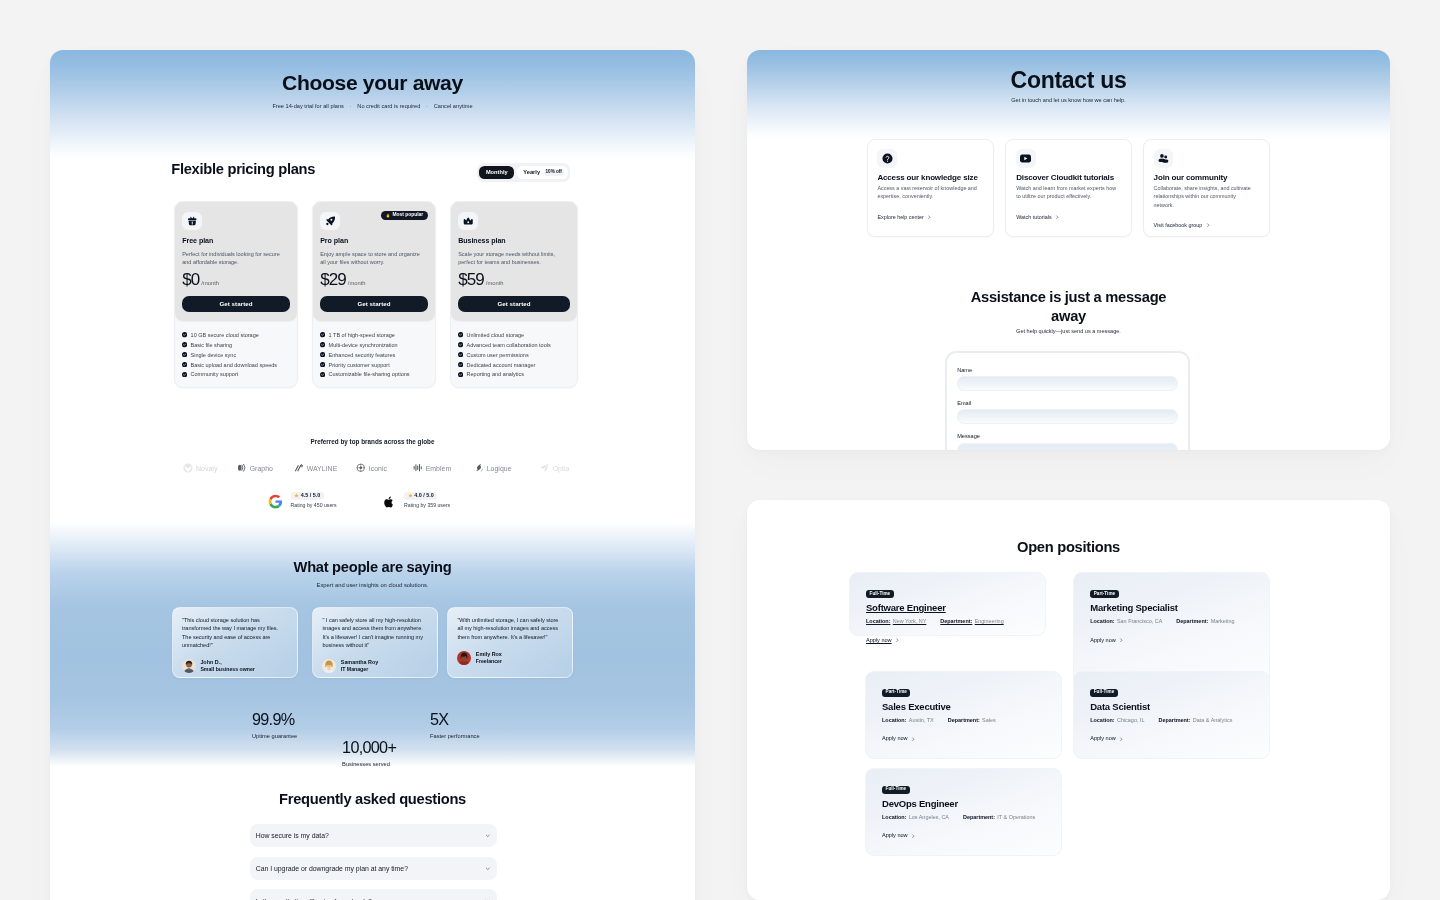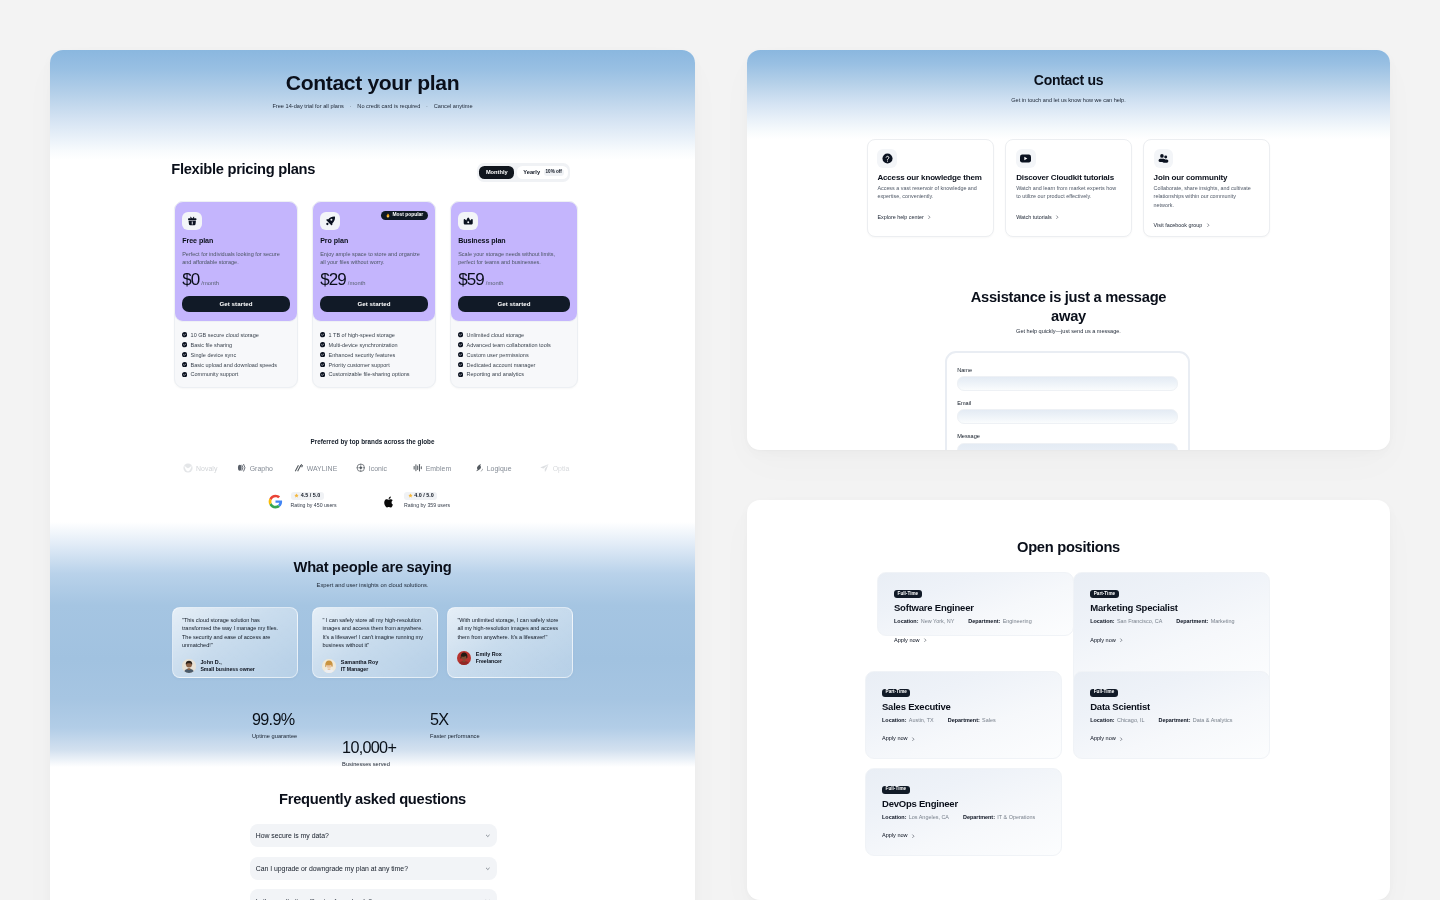--- a/index.html
+++ b/index.html
@@ -35,21 +35,21 @@
             border-radius:7px; padding:2.5px 2.3px; gap:2.8px; height:18.6px;}
   .toggle .seg { font-size:5.7px; font-weight:700; border-radius:5.5px; height:13.1px;
                  display:flex; align-items:center; justify-content:center; }
   .toggle .seg.on { background:#10151d; color:#fff; width:35.4px; }
   .toggle .seg.off { background:#fff; color:#0d1420; gap:3.5px; padding:0 4.2px 0 6px; }
   .toggle .off-badge { background:#f0f2f5; border-radius:3.2px; padding:1.6px 2px; font-size:4.6px;
                        font-weight:700; color:#0d1420; line-height:1;}
 
   .pcard { position:absolute; background:#f7f8fa; border:1px solid #eceff3; border-radius:9px;
            box-shadow:0 1px 2px rgba(16,24,40,.035); }
-  .pcard .top { position:relative; background:#c4b5fd; border:1px solid #eef1f4; border-radius:9px;
+  .pcard .top { position:relative; background:#e5e5e5; border:1px solid #eef1f4; border-radius:9px;
                 margin:-1px; padding:9.7px 7.2px 8.5px 7.2px; }
   .picon { width:20px; height:18.5px; border-radius:6px; background:#f3f5f8;
            display:flex; align-items:center; justify-content:center; }
   .picon svg { width:10.5px; height:10.5px; display:block; }
   .ptitle { font-size:7.1px; font-weight:700; color:#0a0f1a; margin-top:8.8px; letter-spacing:-0.05px;
             line-height:5.4px;}
   .pdesc { font-size:5.5px; line-height:8.2px; color:#4b5563; margin-top:5.4px; font-weight:400; max-width:104px;}
   .pprice { margin-top:4.8px; display:flex; align-items:baseline; height:11.7px;}
   .pprice .amt { font-size:17px; font-weight:500; letter-spacing:-0.9px; color:#0a0f1a; line-height:1;}
   .pprice .per { font-size:5.8px; color:#555f6d; margin-left:2px; font-weight:400;}
@@ -102,21 +102,21 @@
   .stat .lbl { font-size:5.7px; color:#17202d; margin-top:8.4px; font-weight:400; white-space:nowrap; line-height:1;}
 
   .faq-item { position:absolute; background:#f2f4f7; border-radius:8px; display:flex;
               align-items:center; justify-content:space-between; padding:0 7.1px 0 5.3px;}
   .faq-item .q { font-size:6.9px; font-weight:400; color:#131b27; letter-spacing:-0.02px;}
   .faq-item svg { width:5.6px; height:5.6px; display:block;}
 
   
   .c-hero { position:absolute; left:0; top:0; width:100%; height:89px;
     background:linear-gradient(180deg,#8ab7df 0%,#99c0e3 16%,#b6d1e9 38%,#d4e3f3 60%,#e9f1f9 78%,#f8fbfd 92%,#ffffff 100%);}
-  .ch1 { position:absolute; width:100%; text-align:center; font-size:14px; font-weight:600;
+  .ch1 { position:absolute; width:100%; text-align:center; font-size:23px; font-weight:600;
          letter-spacing:-0.3px; color:#0a0f1a; line-height:14.4px;}
   .csub { position:absolute; width:100%; text-align:center; font-size:5.55px; font-weight:500; color:#1b2433; line-height:1;}
     .ccard { position:absolute; background:#fff; border:1px solid #eceef1; border-radius:8px;
            padding:9.5px 11.8px 10px 9.8px; box-shadow:0 1px 2px rgba(16,24,40,.03); height:98.5px;}
   .ccard .ci { width:19.4px; height:18.9px; border-radius:6px; background:#f3f5f8;
                display:flex; align-items:center; justify-content:center;}
   .ccard .ci svg { width:11px; height:11px; display:block;}
   .ccard .ct { font-size:8px; font-weight:700; margin-top:6.5px; color:#0a0f1a; letter-spacing:-0.15px;
                line-height:6.2px; white-space:nowrap;}
   .ccard .cd { font-size:5.4px; line-height:8.3px; color:#4f5866; margin-top:3.1px;}
@@ -156,21 +156,21 @@
   .japply svg{width:4.4px;height:4.4px;display:block}
 </style>
 </head>
 <body>
 
 <div class="stage">
   <div class="panel" id="panel-pricing">
     <div class="hero-grad"></div>
     <div class="content" id="pricing-content">
 
-      <div class="h1" style="top:25.6px;">Contact your plan</div>
+      <div class="h1" style="top:25.6px;">Choose your away</div>
       <div class="sub" style="top:54px;">
         <span>Free 14-day trial for all plans</span>
         <span class="dot">·</span>
         <span>No credit card is required</span>
         <span class="dot">·</span>
         <span>Cancel anytime</span>
       </div>
 
       <div class="sec-head" style="left:121.2px; top:113.5px;">Flexible pricing plans</div>
       <div class="toggle" style="left:426.8px; top:113.1px;">
@@ -593,21 +593,21 @@
       <div class="csub" style="top:48.3px;">Get in touch and let us know how we can help.</div>
       <div id="contact-cards">
           <div class="ccard" style="left: 119.6px; top: 88.9px; width: 127px;">
             <div class="ci">
               <svg viewBox="0 0 24 24">
                 <circle cx="12" cy="12" r="11" fill="#0b1220"></circle>
                 <path d="M9.1 9.3a3 3 0 0 1 5.85.85c0 1.5-1.1 2.15-1.9 2.75-.7.5-1.05.9-1.05 1.7" fill="none" stroke="#fff" stroke-width="2.1" stroke-linecap="round"></path>
                 <circle cx="12" cy="17.6" r="1.3" fill="#fff"></circle>
               </svg>
             </div>
-            <div class="ct">Access our knowledge them</div>
+            <div class="ct">Access our knowledge size</div>
             <div class="cd">Access a vast reservoir of knowledge and expertise, conveniently.</div>
             <div class="cl">
               <span>Explore help center</span>
               <span style="display:block;width:4.6px;height:4.6px">
                 <svg viewBox="0 0 24 24" fill="none" stroke="#141c28" stroke-width="2.6" stroke-linecap="round" stroke-linejoin="round">
                   <path d="M9 4.5l7.2 7.5L9 19.5"></path>
                 </svg>
               </span>
             </div>
           </div>
@@ -667,21 +667,21 @@
               <div class="ft"></div>
             </div>
           </div>
       </div>
     </div>
   </div>
   <div class="panel" id="panel-jobs">
     <div class="content" id="jobs-content" style="position:absolute;inset:0">
       <div class="jh" style="top:41.8px;">Open positions</div>
       <div id="jobs-list">
-          <div class="jcard" style="left: 130px; top: 72.2px; width: 197px; height: 64px;">
+          <div class="jcard" style="left: 102px; top: 72.2px; width: 197px; height: 64px; text-decoration: underline;">
             <div style="line-height:0"><span class="jbadge">Full-Time</span></div>
             <div class="jtitle">Software Engineer</div>
             <div class="jmeta">
               <div><span class="k">Location:</span><span class="v">New York, NY</span></div>
               <div class="jdept"><span class="k">Department:</span><span class="v">Engineering</span></div>
             </div>
             <div class="japply">
               <span>Apply now</span>
               <span style="display:block;width:4.6px;height:4.6px">
                 <svg viewBox="0 0 24 24" fill="none" stroke="#141c28" stroke-width="2.6" stroke-linecap="round" stroke-linejoin="round">

